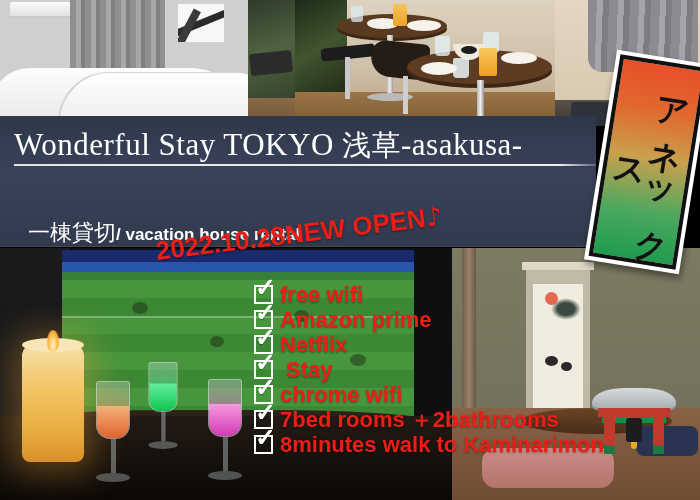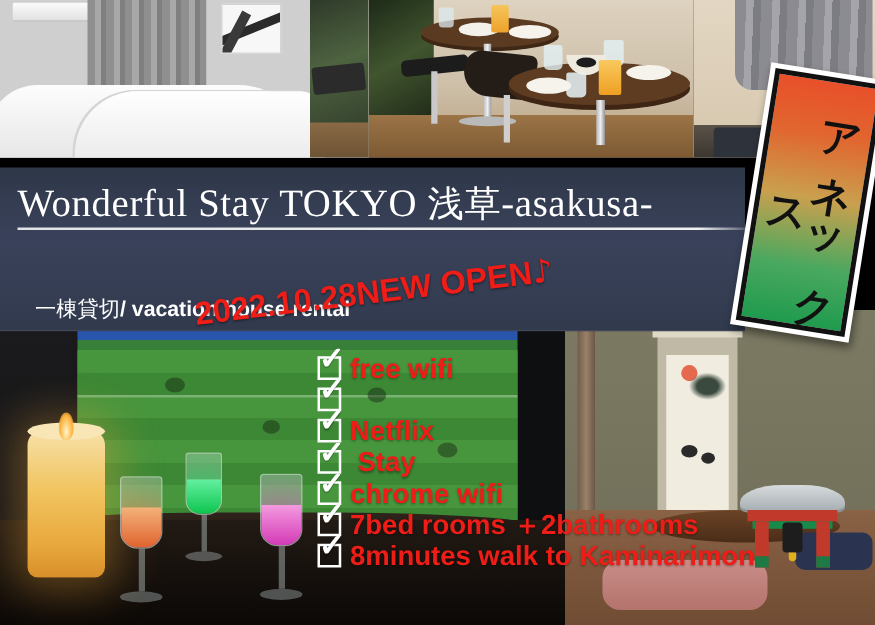--- a/index.html
+++ b/index.html
@@ -68,38 +68,38 @@
   
   .ph-curtain { width:145px; height:126px; background:linear-gradient(#e3d7c3,#d6c6ad); }
   .cur-fab { position:absolute; right:2px; top:0; width:110px; height:72px;
      background:repeating-linear-gradient(92deg,#8b8b91 0 9px,#a4a4aa 9px 15px,#7c7c83 15px 21px);
      border-radius:0 0 10px 14px; }
   .cur-rod { position:absolute; right:8px; top:0; width:100px; height:4px; background:#6f6f75; }
   .cur-dark { position:absolute; left:0; bottom:0; width:145px; height:26px; background:linear-gradient(#5a5249,#3b3630); }
   .cur-bin { position:absolute; left:16px; bottom:0; width:40px; height:24px; background:#2e333b; border-radius:3px 3px 0 0; }
 
   
-  .band { position:absolute; left:0; top:134px; width:596px; height:131px;
+  .band { position:absolute; left:0; top:116px; width:596px; height:131px;
           background:linear-gradient(#2f3849,#39425a 45%,#313a4d);
           box-shadow:0 -1px 0 rgba(255,255,255,.07) inset; overflow:hidden; }
 
   .title-main { position:absolute; left:14px; top:10px; width:600px;
           font-family:"Liberation Serif", serif; font-size:31px; color:#fff;
           letter-spacing:.5px; white-space:nowrap; }
   .title-main .jp { font-family:"DejaVu Sans", sans-serif; font-size:29px; }
   .title-rule { position:absolute; left:14px; top:48px; width:592px; height:2px;
           background:linear-gradient(90deg,rgba(255,255,255,.85),rgba(255,255,255,.92) 92%,rgba(255,255,255,0)); }
 
   .annex { position:absolute; left:232px; top:50px; font-family:"Liberation Serif", serif;
           font-style:italic; font-weight:700; font-size:47px; color:#ffffff;
           letter-spacing:-1px;
           text-shadow:-3px 3px 0 #8e1d22, -4px 4px 1px rgba(110,20,24,.85); }
 
   .subtitle { position:absolute; left:28px; top:102px; font-size:17px; color:#fff; font-weight:700; white-space:nowrap; }
-  .subtitle .jp { font-family:"DejaVu Sans", sans-serif; font-weight:400; font-size:17px; }
+  .subtitle .jp { font-family:"DejaVu Sans", sans-serif; font-weight:400; font-size:22px; }
 
   
   .sign { position:absolute; right:4px; top:56px; width:96px; height:212px;
           transform:rotate(9deg); z-index:12;
           background:#ffffff; padding:4px; box-shadow:2px 4px 7px rgba(0,0,0,.45); }
   .sign-inner { width:100%; height:100%; border:4px solid #111;
           background:linear-gradient(#e8502a 0%,#e1662f 22%,#c9a04e 48%,#4aa85f 76%,#1f9b4e 100%);
           display:flex; align-items:center; justify-content:center; }
   .sign-text { font-family:"DejaVu Sans", sans-serif; font-weight:700; font-size:33px; color:#111;
           writing-mode:vertical-rl; letter-spacing:7px; line-height:1; text-align:center; }
@@ -327,20 +327,21 @@
 
   <div class="newopen"><span>2022.10.28NEW OPEN</span><span class="note">♪</span></div>
 
   <div class="checklist" id="checklist">
       <div class="ck-row">
         <div class="ck-box"></div>
         <div class="ck-label">free wifi</div>
       </div>
       <div class="ck-row">
         <div class="ck-box"></div>
+        <div class="ck-label">Amazon prime</div>
       </div>
       <div class="ck-row">
         <div class="ck-box"></div>
         <div class="ck-label">Netflix</div>
       </div>
       <div class="ck-row indent">
         <div class="ck-box"></div>
         <div class="ck-label">Stay</div>
       </div>
       <div class="ck-row">

